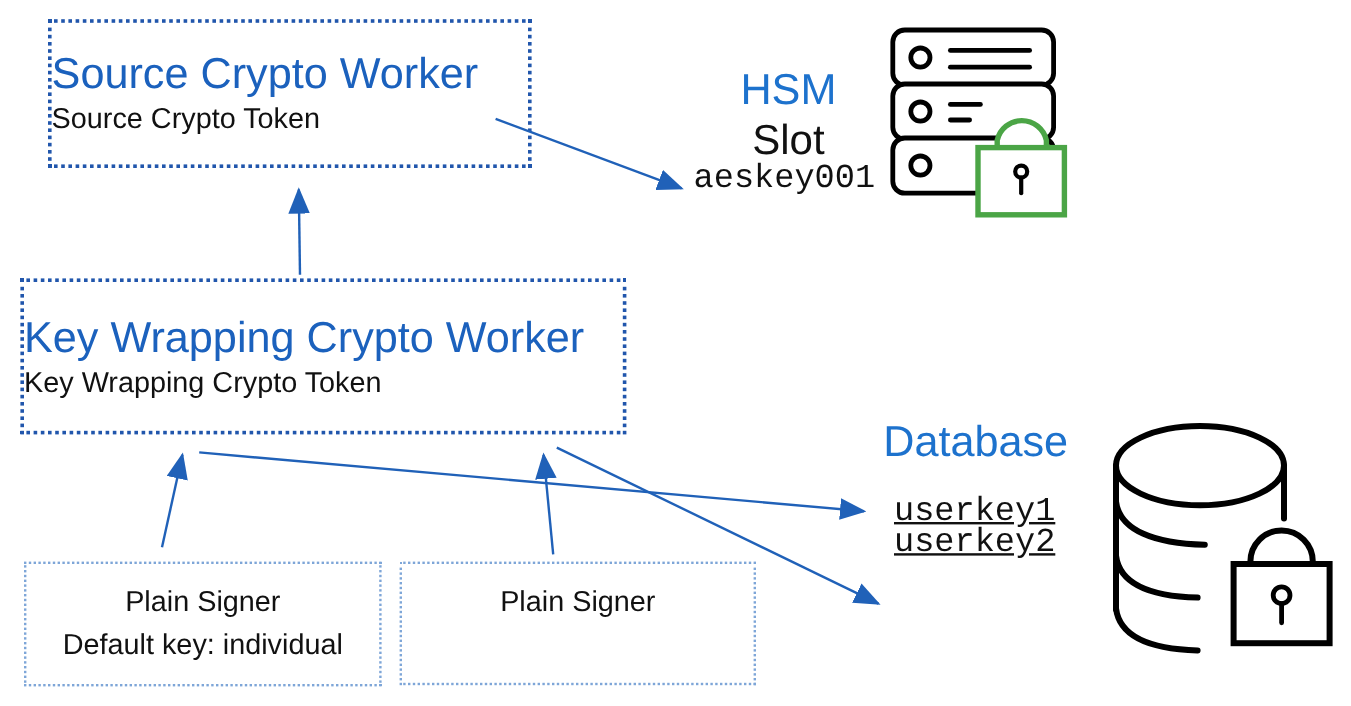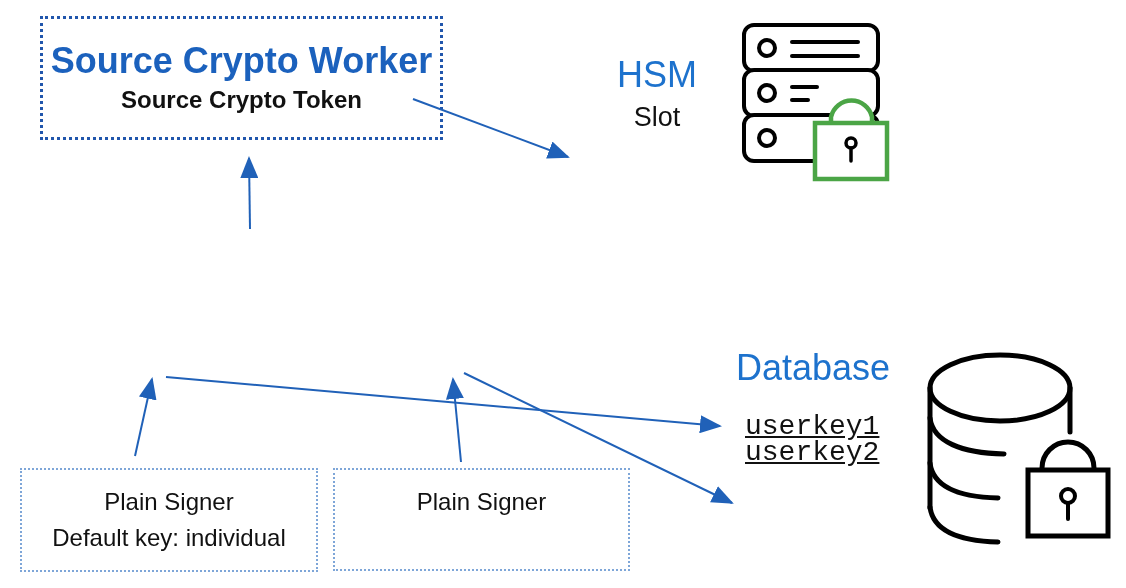--- a/index.html
+++ b/index.html
@@ -9,23 +9,22 @@
     height: 588px;
     background: #ffffff;
     font-family: "Liberation Sans", sans-serif;
     overflow: hidden;
   }
   .abs { position: absolute; }
   .dotted-box {
     position: absolute;
     box-sizing: border-box;
     border: 3px dotted #2156ac;
-    text-align: center;
+    text-align: left;
     background: transparent;
-    font-weight: bold;
   }
   .signer-box {
     position: absolute;
     box-sizing: border-box;
     border: 2px dotted #7ea6d8;
     text-align: center;
     color: #111111;
     font-size: 24px;
     line-height: 36px;
   }
@@ -42,21 +41,21 @@
     white-space: nowrap;
   }
   .side-title {
     color: #1d72cd;
     font-size: 36px;
     line-height: 42px;
     white-space: nowrap;
   }
   .black-label {
     color: #111111;
-    font-size: 27px;
+    font-size: 35px;
     line-height: 32px;
     white-space: nowrap;
   }
   .mono {
     font-family: "Liberation Mono", monospace;
     font-size: 28px;
     line-height: 26px;
     color: #111111;
     white-space: nowrap;
   }
@@ -72,32 +71,37 @@
 </head>
 <body>
 
 <div class="canvas">
 
   <div class="dotted-box" style="left:40px; top:16px; width:403px; height:124px; padding-top:20px;">
     <div class="box-title">Source Crypto Worker</div>
     <div class="box-sub">Source Crypto Token</div>
   </div>
 
+  <div class="dotted-box" style="left:17px; top:232px; width:505px; height:130px; padding-top:24px;">
+    <div class="box-title">Key Wrapping Crypto Worker</div>
+    <div class="box-sub">Key Wrapping Crypto Token</div>
+  </div>
 
   <div class="signer-box" style="left:20px; top:468px; width:298px; height:104px; padding-top:14px;">
     <div>Plain Signer</div>
     <div>Default key: individual</div>
   </div>
 
   <div class="signer-box" style="left:333px; top:468px; width:297px; height:103px; padding-top:14px;">
     <div>Plain Signer</div>
   </div>
 
   <div class="abs side-title ctr" style="left:596px; top:54px; width:122px;">HSM</div>
   <div class="abs black-label ctr" style="left:596px; top:101px; width:122px;">Slot</div>
+  <div class="abs mono" style="left:578px; top:137px;">aeskey001</div>
 
   <div class="abs side-title" style="left:736px; top:347px;">Database</div>
   <div class="abs mono" style="left:745px; top:414px;text-decoration:underline;">
     <div class="mono-line">userkey1</div>
     <div class="mono-line">userkey2</div>
   </div>
 
   <svg class="overlay" viewBox="0 0 1126 588">
     <defs>
       <marker id="ah" markerWidth="11" markerHeight="9" refX="10" refY="4.5" orient="auto">

